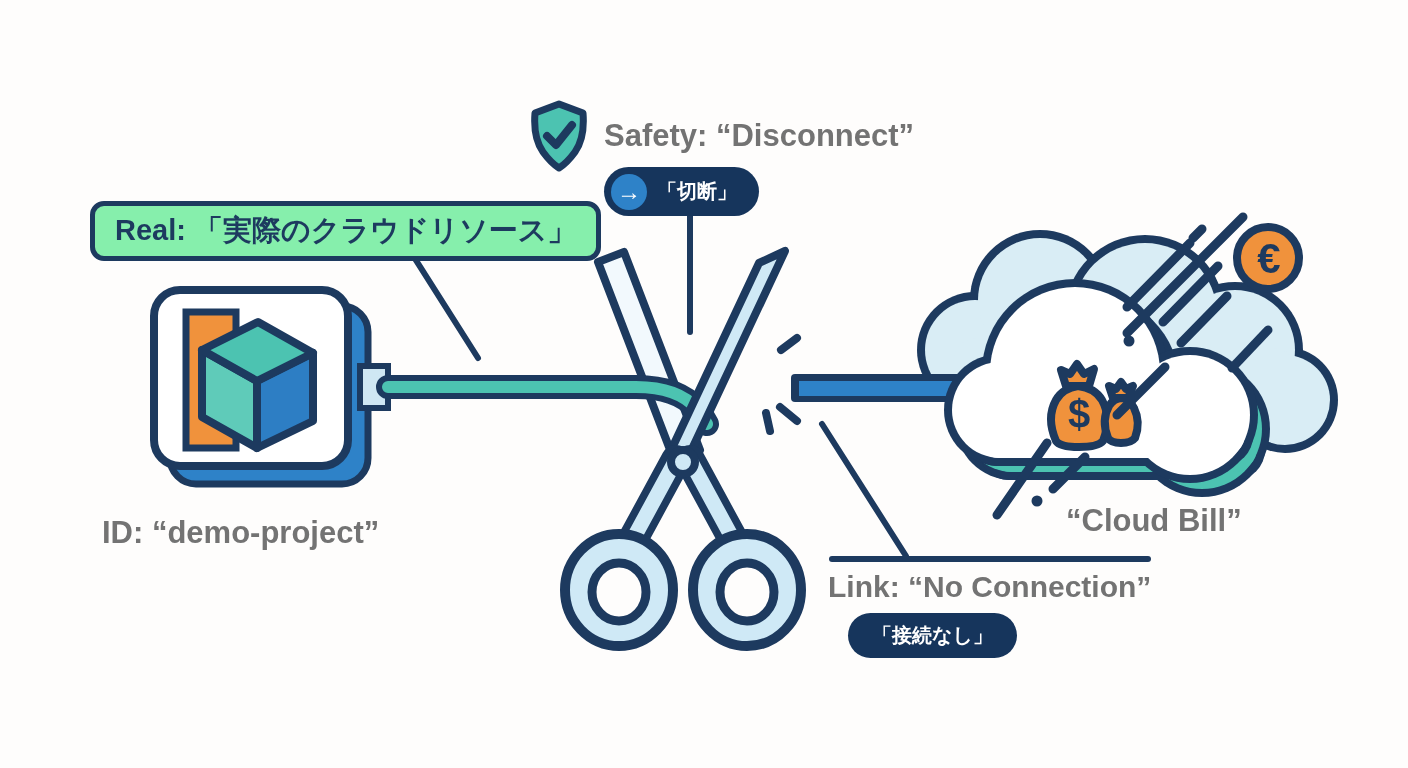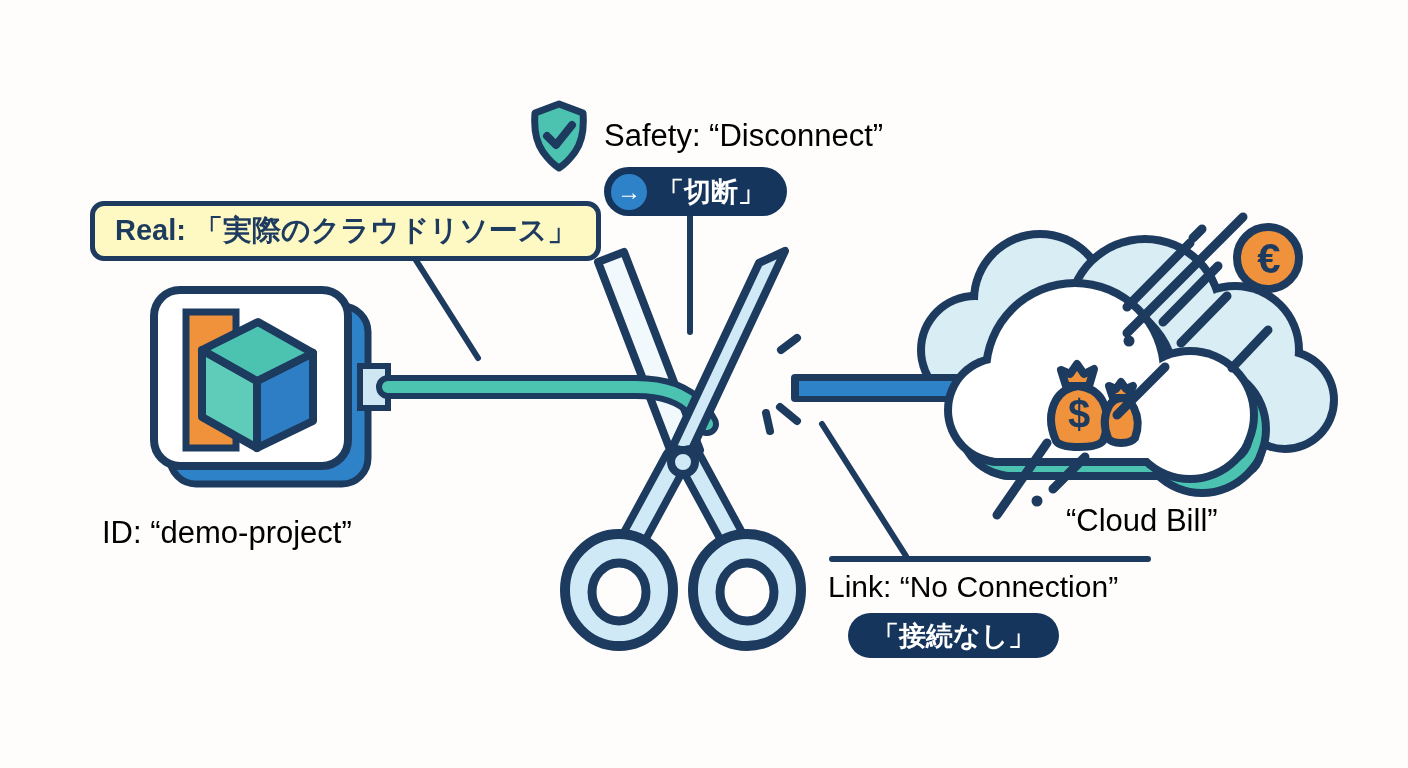--- a/index.html
+++ b/index.html
@@ -4,40 +4,40 @@
 <style>
   html,body{margin:0;padding:0;}
   body{
     width:1408px;height:768px;position:relative;overflow:hidden;
     background:#fefdfc;
     font-family:"Liberation Sans", sans-serif;
   }
   .stage{position:absolute;inset:0;}
   svg.art{position:absolute;left:0;top:0;z-index:1;}
   .lbl{
-    position:absolute;z-index:3;color:#000000;font-weight:normal;
+    position:absolute;z-index:3;color:#737373;font-weight:bold;
     white-space:nowrap;letter-spacing:0px;
   }
   .callout-box{
     position:absolute;z-index:3;display:flex;align-items:center;
-    border:5px solid #1d3a5f;border-radius:14px;background:#fef9c3;
+    border:5px solid #1d3a5f;border-radius:14px;background:#86efac;
     padding:0 20px;height:50px;color:#1d3a5f;font-weight:bold;font-size:29px;
     white-space:nowrap;
   }
   .pill{
     position:absolute;z-index:3;display:flex;align-items:center;
     background:#16355c;border-radius:26px;color:#ffffff;font-weight:bold;
     white-space:nowrap;
   }
   .pill .arrow-circle{
     width:36px;height:36px;border-radius:50%;background:#2e82c8;
     display:flex;align-items:center;justify-content:center;
     color:#ffffff;font-size:24px;font-weight:bold;margin-left:7px;
   }
-  .pill .pill-text{font-size:27px;}
+  .pill .pill-text{font-size:20px;}
   .shield-wrap{position:absolute;z-index:3;}
 </style>
 </head>
 <body>
 
 <div class="stage">
 
 <svg class="art" width="1408" height="768" viewBox="0 0 1408 768">
 
   <g>

